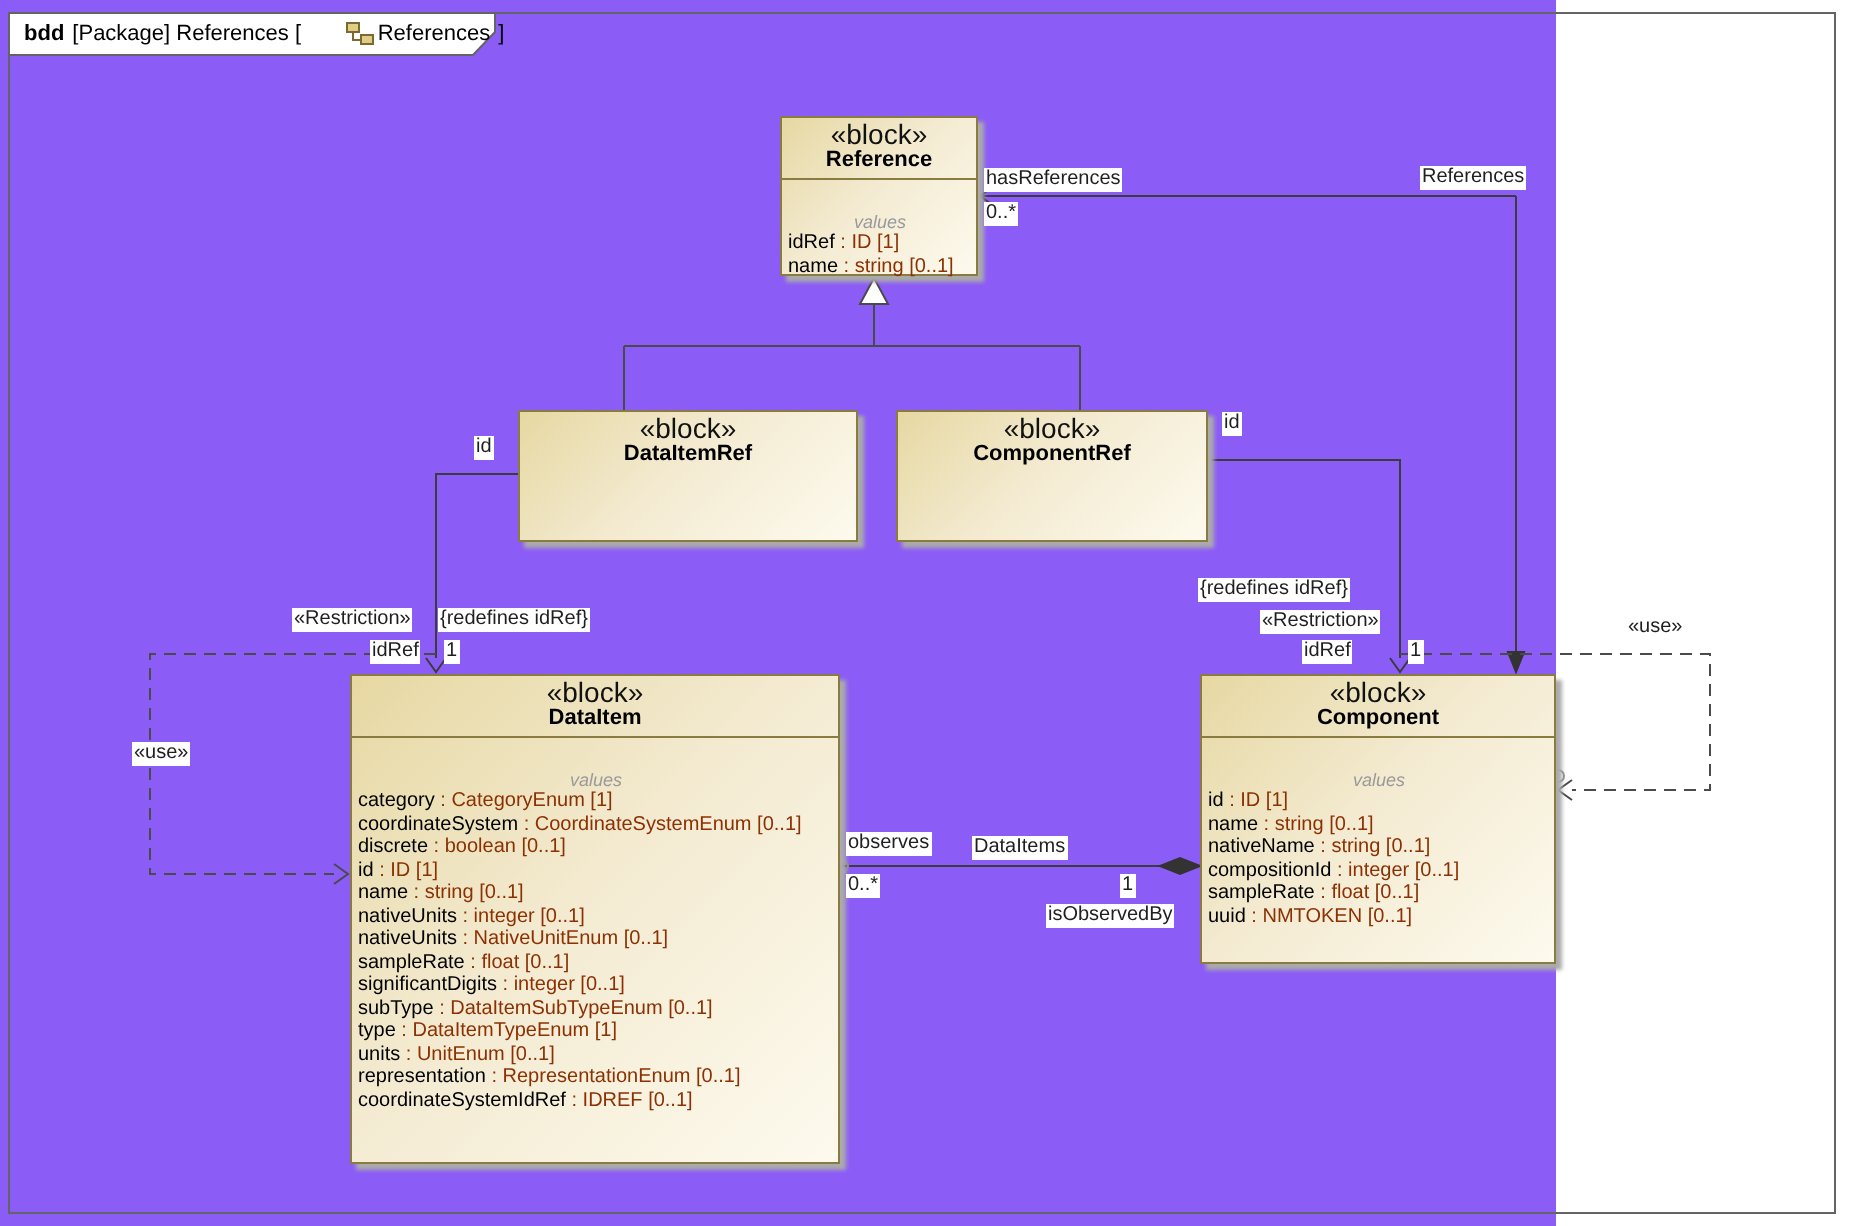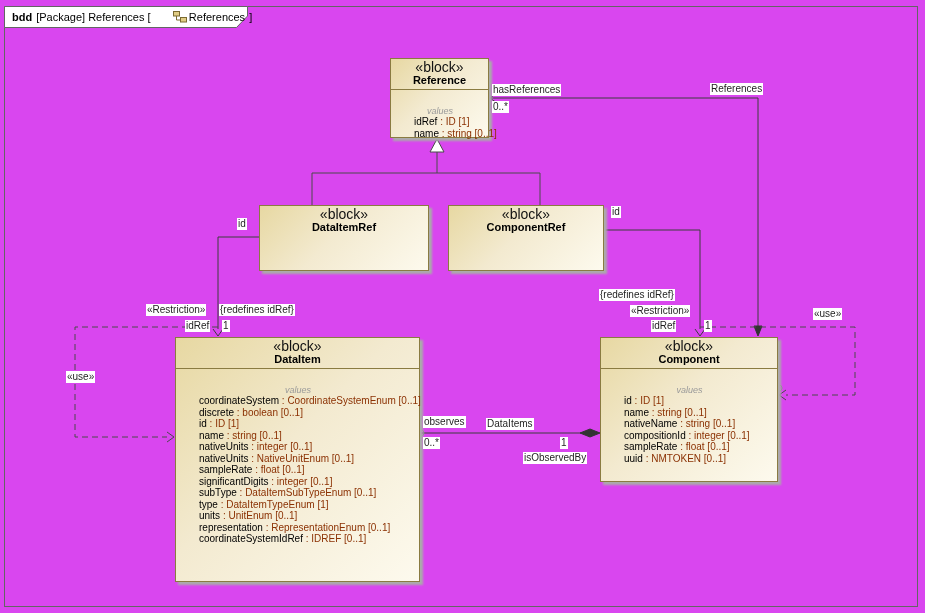--- a/index.html
+++ b/index.html
@@ -1,37 +1,37 @@
 <!DOCTYPE html>
 <html><head>
 <meta charset="utf-8">
 <style>
   html,body{margin:0;padding:0;background:#fff;}
   body{width:925px;height:613px;overflow:hidden;font-family:"Liberation Sans",sans-serif;}
-  .canvas{position:relative;width:925px;height:613px;background:#d946ef;}
+  .canvas{position:relative;width:778px;height:613px;background:#8b5cf6;}
 
   
   .frame{position:absolute;left:4px;top:6px;width:914px;height:601px;border:1px solid #646464;box-sizing:border-box;}
   .tab-shape{position:absolute;left:4px;top:6px;}
   .tab-text{position:absolute;left:12px;top:9px;height:16px;display:flex;align-items:center;font-size:11px;color:#000;white-space:pre;}
   .tab-text .kw{font-weight:bold;margin-right:4px;}
   .tab-text .ctx{margin-right:4px;}
   .tab-text .dname{margin:0 4px 0 2px;}
   .tab-icon{display:inline-block;line-height:0;}
 
   
   .blk{position:absolute;background:linear-gradient(135deg,#e7d8a2 0%,#f3ead0 45%,#fdfaee 100%);
        border:1px solid #8a7b41;box-shadow:3px 3px 2px #ababab;box-sizing:border-box;}
   .blk-head{padding-top:2px;text-align:center;}
   .stereo{display:block;font-size:14px;line-height:13px;color:#111;}
   .bname{display:block;font-size:11px;line-height:13px;font-weight:bold;color:#000;}
   .abstract .bname{}
   .vals{border-top:1px solid #8a7b41;padding:16px 2px 0 3px;margin-top:2px;}
   .vlabel{text-align:center;font-size:9px;line-height:10px;font-style:italic;color:#9a9a9a;}
-  .row{font-size:10px;line-height:11.5px;white-space:nowrap;color:#000;margin-left:20px;}
+  .row{font-size:10px;line-height:11.5px;white-space:nowrap;color:#000;}
   .row .t{color:#8b3103;}
 
   #blk-reference{left:390px;top:58px;width:99px;height:80px;}
   #blk-dataitemref{left:259px;top:205px;width:170px;height:66px;}
   #blk-componentref{left:448px;top:205px;width:156px;height:66px;}
   #blk-dataitem{left:175px;top:337px;width:245px;height:245px;}
   #blk-component{left:600px;top:337px;width:178px;height:145px;}
 
   
   .wires{position:absolute;left:0;top:0;}
@@ -117,20 +117,21 @@
     </div>
   </div>
 
   <div class="blk abstract" id="blk-dataitem">
     <div class="blk-head">
       <span class="stereo">«block»</span>
       <span class="bname">DataItem</span>
     </div>
     <div class="vals">
       <div class="vlabel">values</div>
+      <div class="row"><span>category</span><span class="t"> : CategoryEnum [1]</span></div>
       <div class="row"><span>coordinateSystem</span><span class="t"> : CoordinateSystemEnum [0..1]</span></div>
       <div class="row"><span>discrete</span><span class="t"> : boolean [0..1]</span></div>
       <div class="row"><span>id</span><span class="t"> : ID [1]</span></div>
       <div class="row"><span>name</span><span class="t"> : string [0..1]</span></div>
       <div class="row"><span>nativeUnits</span><span class="t"> : integer [0..1]</span></div>
       <div class="row"><span>nativeUnits</span><span class="t"> : NativeUnitEnum [0..1]</span></div>
       <div class="row"><span>sampleRate</span><span class="t"> : float [0..1]</span></div>
       <div class="row"><span>significantDigits</span><span class="t"> : integer [0..1]</span></div>
       <div class="row"><span>subType</span><span class="t"> : DataItemSubTypeEnum [0..1]</span></div>
       <div class="row"><span>type</span><span class="t"> : DataItemTypeEnum [1]</span></div>

